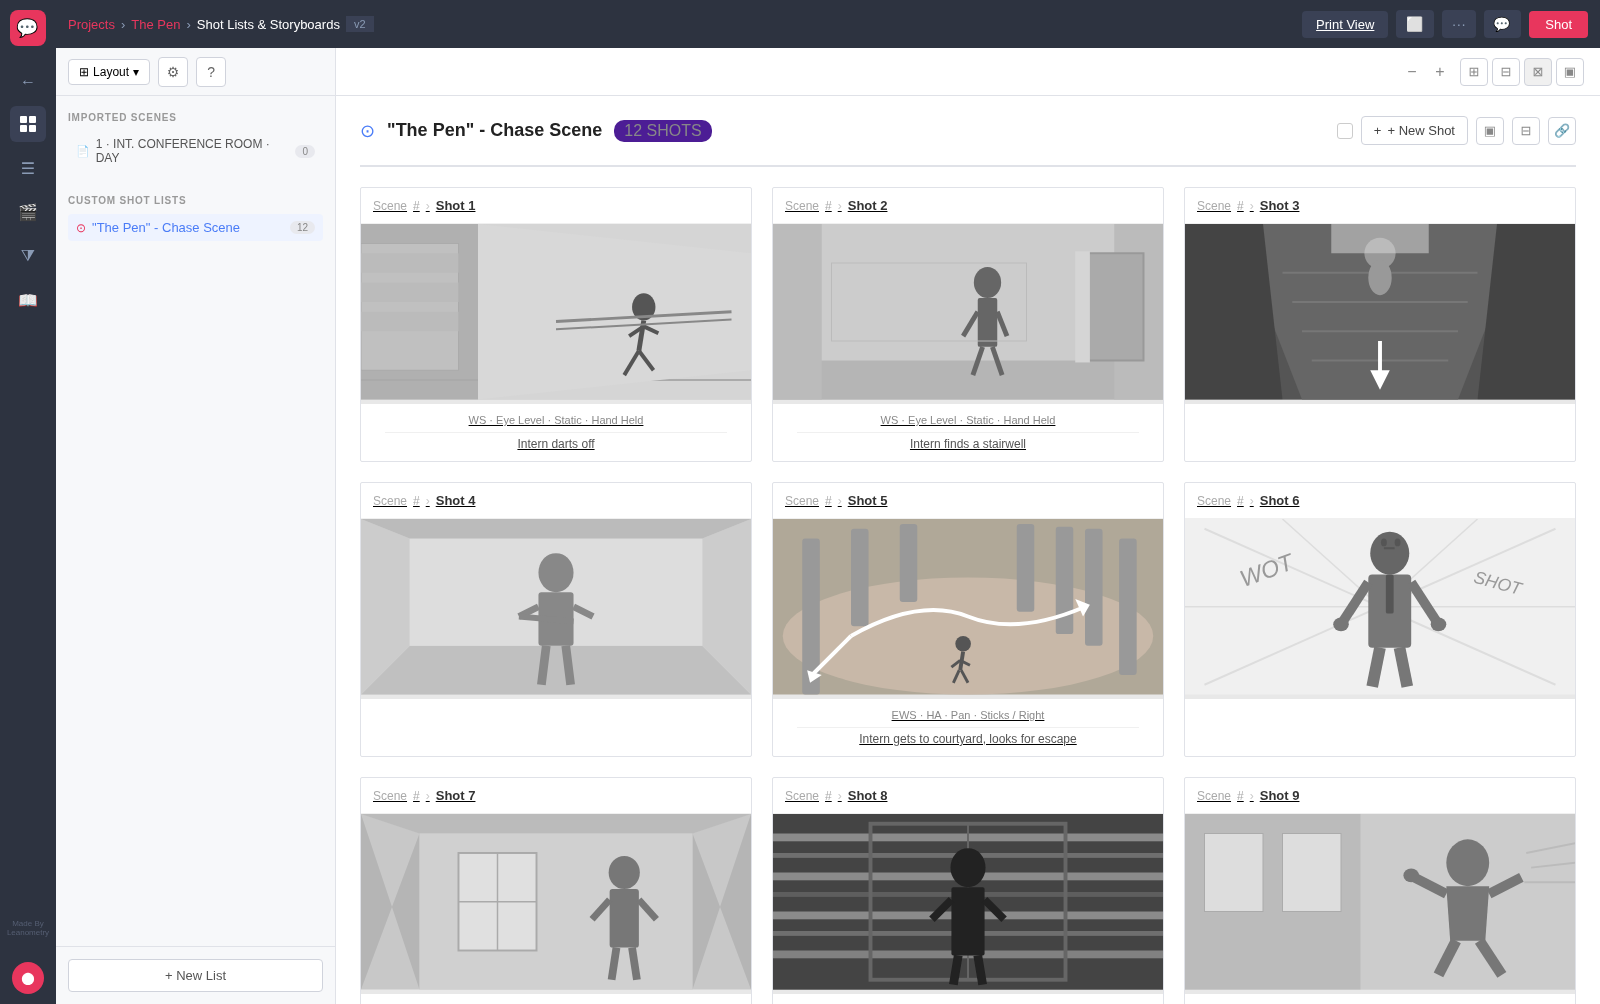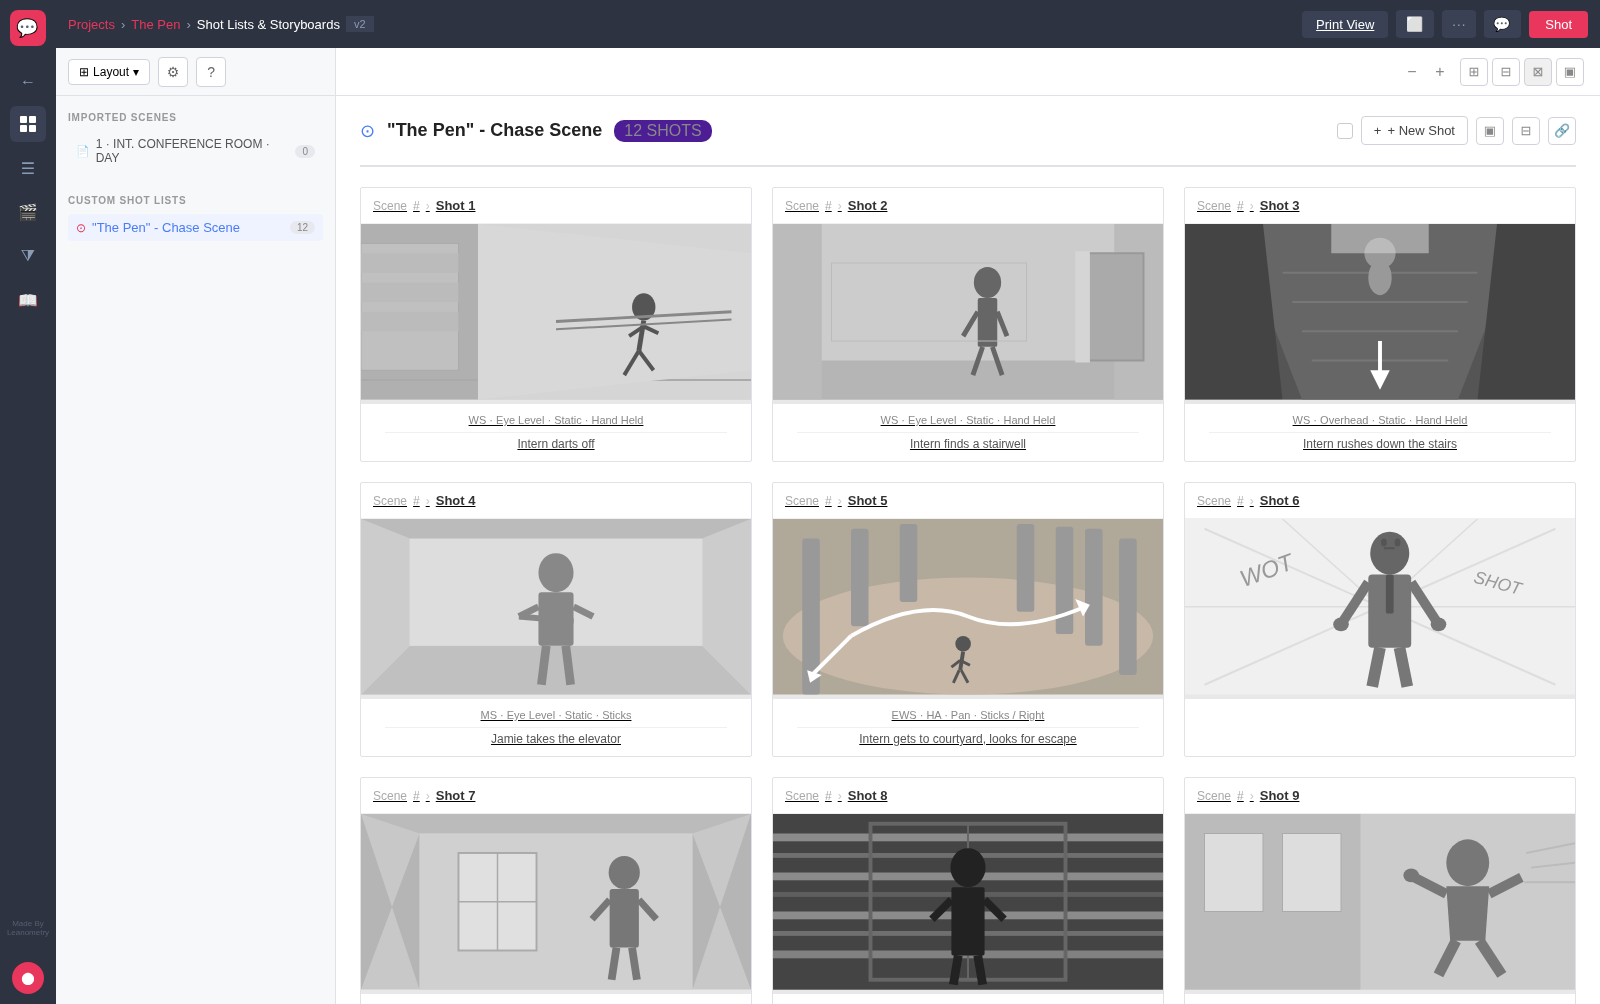--- a/index.html
+++ b/index.html
@@ -225,20 +225,23 @@
 
       <div class="panel-section">
         <div class="section-title">CUSTOM SHOT LISTS</div>
         <div class="shot-list-item active">
           <span class="list-icon">⊙</span>
           <span class="list-label">"The Pen" - Chase Scene</span>
           <span class="badge">12</span>
         </div>
       </div>
 
+      <div class="panel-bottom">
+        <button class="new-list-btn">+ New List</button>
+      </div>
     </div>
 
     <div class="main-content">
 
       <div class="view-toolbar">
         <div class="view-spacer"></div>
         <div class="zoom-controls">
           <button class="zoom-btn">−</button>
           <button class="zoom-btn">+</button>
         </div>
@@ -374,25 +377,20 @@
 
                 <ellipse cx="200" cy="30" rx="16" ry="16" fill="#999"></ellipse>
                 <ellipse cx="200" cy="55" rx="12" ry="18" fill="#999"></ellipse>
 
                 <line x1="200" y1="120" x2="200" y2="160" stroke="white" stroke-width="4"></line>
                 <polygon points="190,150 200,170 210,150" fill="white"></polygon>
 
                 <rect x="150" y="0" width="100" height="30" fill="#ddd" opacity="0.5"></rect>
               </svg>
             </div>
-            <div class="shot-meta">
-              <div class="shot-tags">WS · Overhead · Static · Hand Held</div>
-              <div class="shot-divider"></div>
-              <div class="shot-desc">Intern rushes down the stairs</div>
-            </div>
           </div>
 
           <div class="shot-card">
             <div class="shot-card-header">
               <span class="card-scene">Scene</span>
               <span class="card-hash">#</span>
               <span class="card-arrow">›</span>
               <span class="shot-label">Shot 4</span>
             </div>
             <div class="thumb-container">
@@ -411,25 +409,20 @@
                 <ellipse cx="200" cy="55" rx="18" ry="20" fill="#888"></ellipse>
                 <rect x="182" y="75" width="36" height="55" fill="#888" rx="3"></rect>
 
                 <line x1="182" y1="90" x2="162" y2="100" stroke="#888" stroke-width="7"></line>
                 <line x1="218" y1="90" x2="238" y2="100" stroke="#888" stroke-width="7"></line>
                 <line x1="162" y1="100" x2="218" y2="105" stroke="#888" stroke-width="6"></line>
 
                 <line x1="190" y1="130" x2="185" y2="170" stroke="#888" stroke-width="9"></line>
                 <line x1="210" y1="130" x2="215" y2="170" stroke="#888" stroke-width="9"></line>
               </svg>
-            </div>
-            <div class="shot-meta">
-              <div class="shot-tags">MS · Eye Level · Static · Sticks</div>
-              <div class="shot-divider"></div>
-              <div class="shot-desc">Jamie takes the elevator</div>
             </div>
           </div>
 
           <div class="shot-card">
             <div class="shot-card-header">
               <span class="card-scene">Scene</span>
               <span class="card-hash">#</span>
               <span class="card-arrow">›</span>
               <span class="shot-label">Shot 5</span>
             </div>

